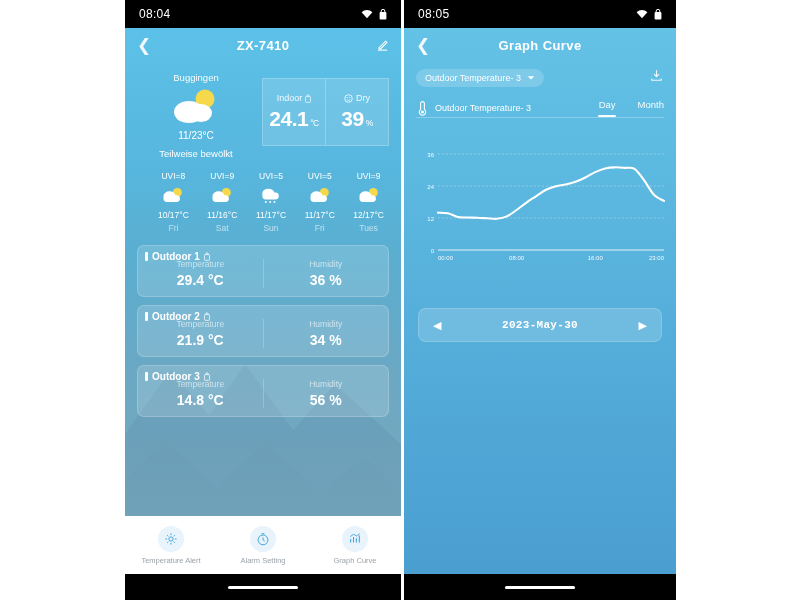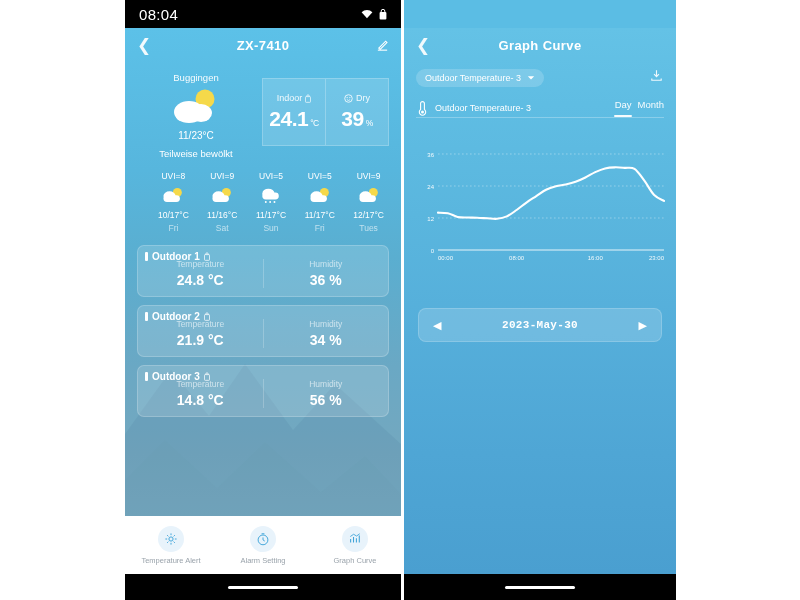--- a/index.html
+++ b/index.html
@@ -12,21 +12,21 @@
   .stage { position: relative; width: 800px; height: 600px; background: #ffffff; }
 
   
   .phone { position: absolute; top: 0; height: 600px; overflow: hidden; background: #5bbde4; }
   .phone-left  { left: 125px; width: 276px; }
   .phone-right { left: 404px; width: 272px; }
 
   .statusbar {
     height: 28px; background: #000; color: #fff;
     display: flex; align-items: center; justify-content: space-between;
-    padding: 0 14px; font-size: 15px; letter-spacing: .3px;
+    padding: 0 14px; font-size: 12px; letter-spacing: .3px;
   }
   .sb-icons { display: flex; align-items: center; gap: 6px; }
   .gesturebar {
     position: absolute; left: 0; right: 0; bottom: 0; height: 26px;
     background: #000; display: flex; align-items: center; justify-content: center;
   }
   .gesturebar i { display: block; width: 70px; height: 3px; background: #fff; border-radius: 2px; }
 
   
   .lp-body {
@@ -108,21 +108,21 @@
     background: rgba(255,255,255,.18); border-radius: 11px;
     padding: 4px 9px; color: #fff; font-size: 9px;
   }
   .dl-ico { margin-left: auto; opacity: .9; }
 
   .rp-legend {
     display: flex; align-items: center; gap: 6px; color: #fff;
     padding: 12px 12px 0 12px; position: relative;
   }
   .lg-name { font-size: 9px; }
-  .seg { margin-left: auto; display: flex; gap: 6px; align-items: center; }
+  .seg { margin-left: auto; display: flex; gap: 22px; align-items: center; }
   .seg-item { font-size: 9.5px; position: relative; padding-bottom: 7px; opacity: .95; }
   .seg-item.active::after {
     content: ""; position: absolute; left: 50%; transform: translateX(-50%);
     bottom: 0; width: 18px; height: 2px; background: #fff; border-radius: 2px;
   }
   .legend-rule { margin: 0 12px; height: 1px; background: rgba(255,255,255,.28); }
 
   .chart-wrap { position: relative; height: 130px; margin: 28px 10px 0 10px; }
   .date-nav {
     margin: 32px 14px 0 14px; height: 34px; border-radius: 8px;
@@ -283,21 +283,21 @@
             <span class="sc-bar"></span>
             <span>Outdoor 1</span>
             <svg width="6" height="9" viewBox="0 0 8 11">
               <rect x="0.6" y="3" width="6.8" height="7.6" rx="1" fill="none" stroke="#fff" stroke-width="1"></rect>
               <path d="M2.4 3.2V2.2a1.6 1.6 0 0 1 3.2 0v1" stroke="#fff" stroke-width="1" fill="none"></path>
             </svg>
           </div>
           <div class="sc-grid">
             <div class="sc-cell">
               <div class="sc-sub">Temperature</div>
-              <div class="sc-val">24.8 °C</div>
+              <div class="sc-val">29.4 °C</div>
             </div>
             <div class="sc-cell">
               <div class="sc-sub">Humidity</div>
               <div class="sc-val">36 %</div>
             </div>
           </div>
         </div>
 
         <div class="sensor-card">
           <div class="sc-head">
@@ -374,20 +374,32 @@
       </div>
     </div>
 
     <div class="gesturebar">
         <i></i>
       </div>
   </div>
 
   <div class="phone phone-right">
 
+    <div class="statusbar">
+      <span>08:05</span>
+      <span class="sb-icons">
+        <svg width="12" height="10" viewBox="0 0 12 10">
+          <path d="M6 9.2 0.6 3.2a7.8 7.8 0 0 1 10.8 0Z" fill="#fff"></path>
+        </svg>
+        <svg width="8" height="11" viewBox="0 0 8 11">
+          <rect x="0.6" y="3" width="6.8" height="7.6" rx="1" fill="#fff"></rect>
+          <path d="M2.2 3.2V2.1a1.8 1.8 0 0 1 3.6 0v1.1" stroke="#fff" stroke-width="1" fill="none"></path>
+        </svg>
+      </span>
+    </div>
 
     <div class="rp-body">
       <div class="rp-header">
         <span class="chev-back">❮</span>
         <span class="rp-title">Graph Curve</span>
         <span style="width:16px"></span>
       </div>
 
       <div class="rp-toolrow">
         <div class="dropdown">

